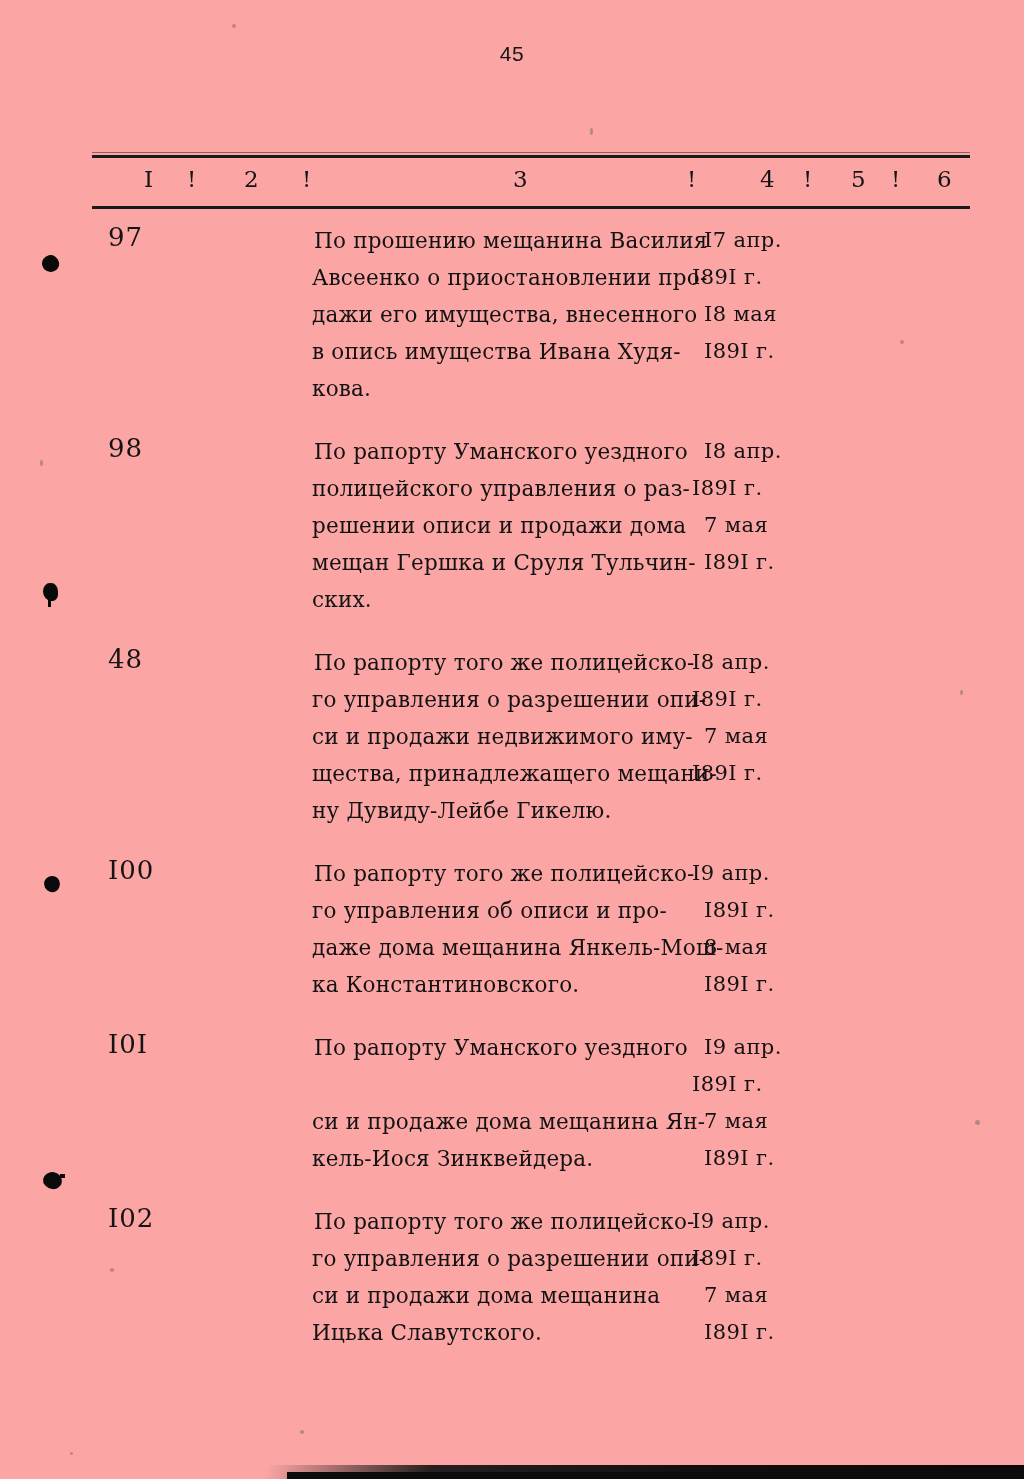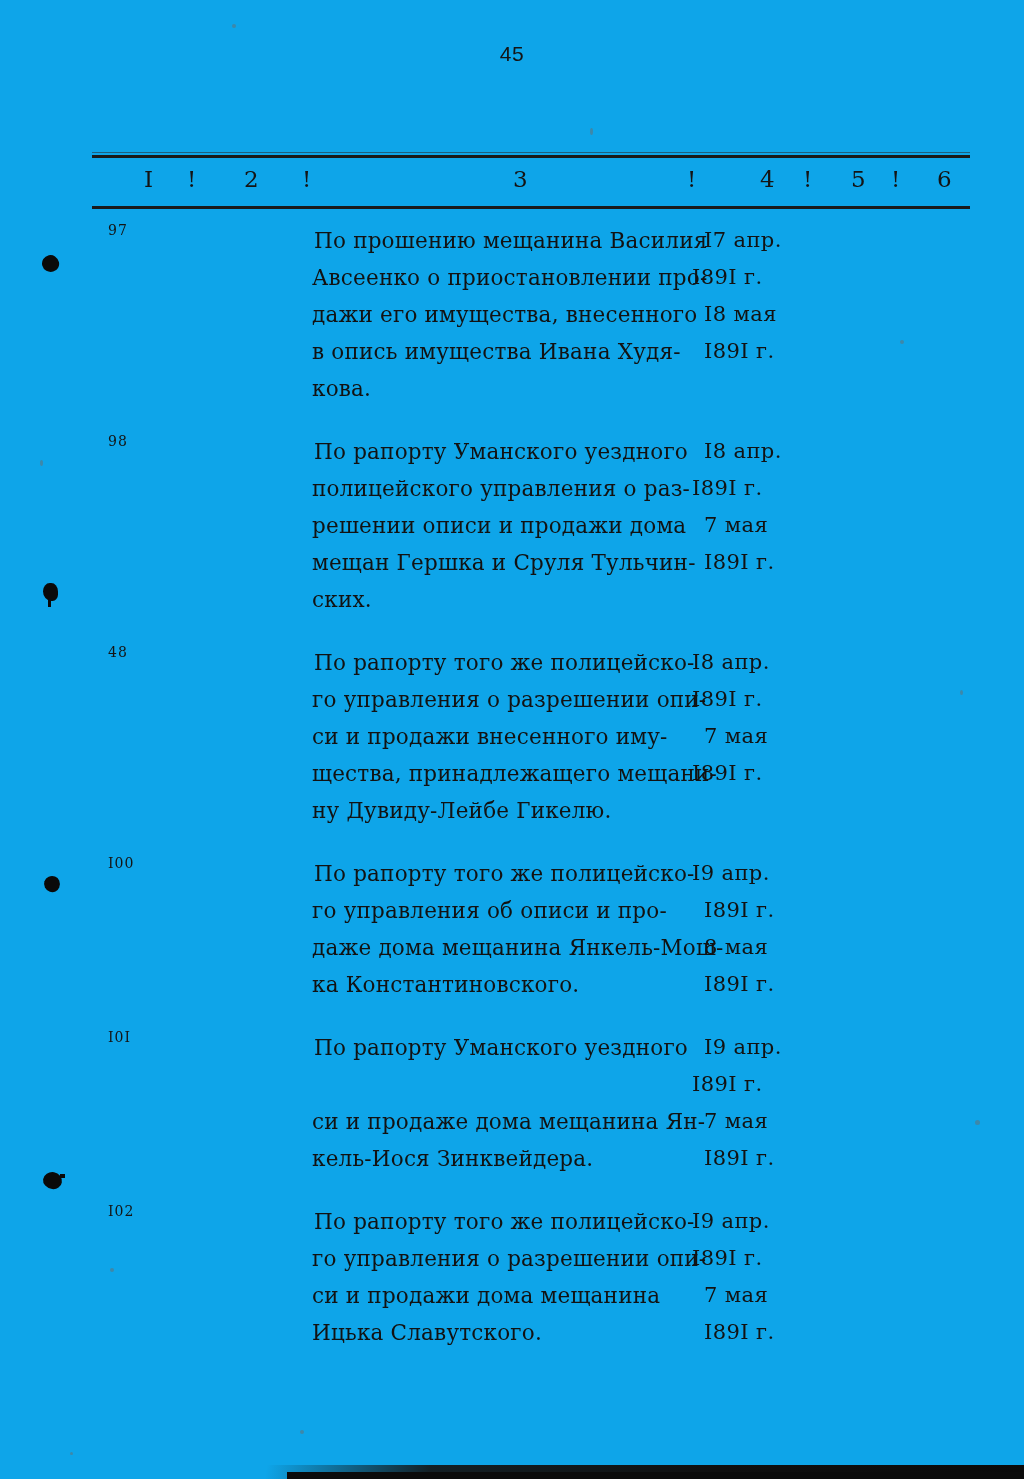--- a/index.html
+++ b/index.html
@@ -8,21 +8,21 @@
     background: #ffffff;
   }
   body {
     font-family: "DejaVu Serif", serif;
     color: #0d0d0d;
   }
   #page {
     position: relative;
     width: 1024px;
     height: 1479px;
-    background: #0ea5e9;
+    background: #fca5a5;
     overflow: hidden;
   }
 
   
   .page-number {
     position: absolute;
     top: 42px;
     left: 0;
     width: 1024px;
     text-align: center;
@@ -76,21 +76,21 @@
   .entry {
     position: relative;
     margin-bottom: 26px;
   }
   .entry-number {
     position: absolute;
     left: 108px;
     top: 0;
     width: 110px;
     font-family: "DejaVu Serif", serif;
-    font-size: 14px;
+    font-size: 26px;
     letter-spacing: 1px;
     color: #141414;
     white-space: nowrap;
   }
   .entry-body {
     margin-left: 300px;
     width: 700px;
   }
   .line {
     position: relative;
@@ -257,21 +257,21 @@
         <div class="entry-body">
           <div class="line">
             <span class="desc indent">По рапорту того же полицейско-</span>
             <span class="date">I8 апр.</span>
           </div>
           <div class="line">
             <span class="desc">го управления о разрешении опи-</span>
             <span class="date">I89I г.</span>
           </div>
           <div class="line">
-            <span class="desc">си и продажи внесенного иму-</span>
+            <span class="desc">си и продажи недвижимого иму-</span>
             <span class="date pad">7 мая</span>
           </div>
           <div class="line">
             <span class="desc">щества, принадлежащего мещани-</span>
             <span class="date">I89I г.</span>
           </div>
           <div class="line">
             <span class="desc">ну Дувиду-Лейбе Гикелю.</span>
             <span class="date"></span>
           </div>

